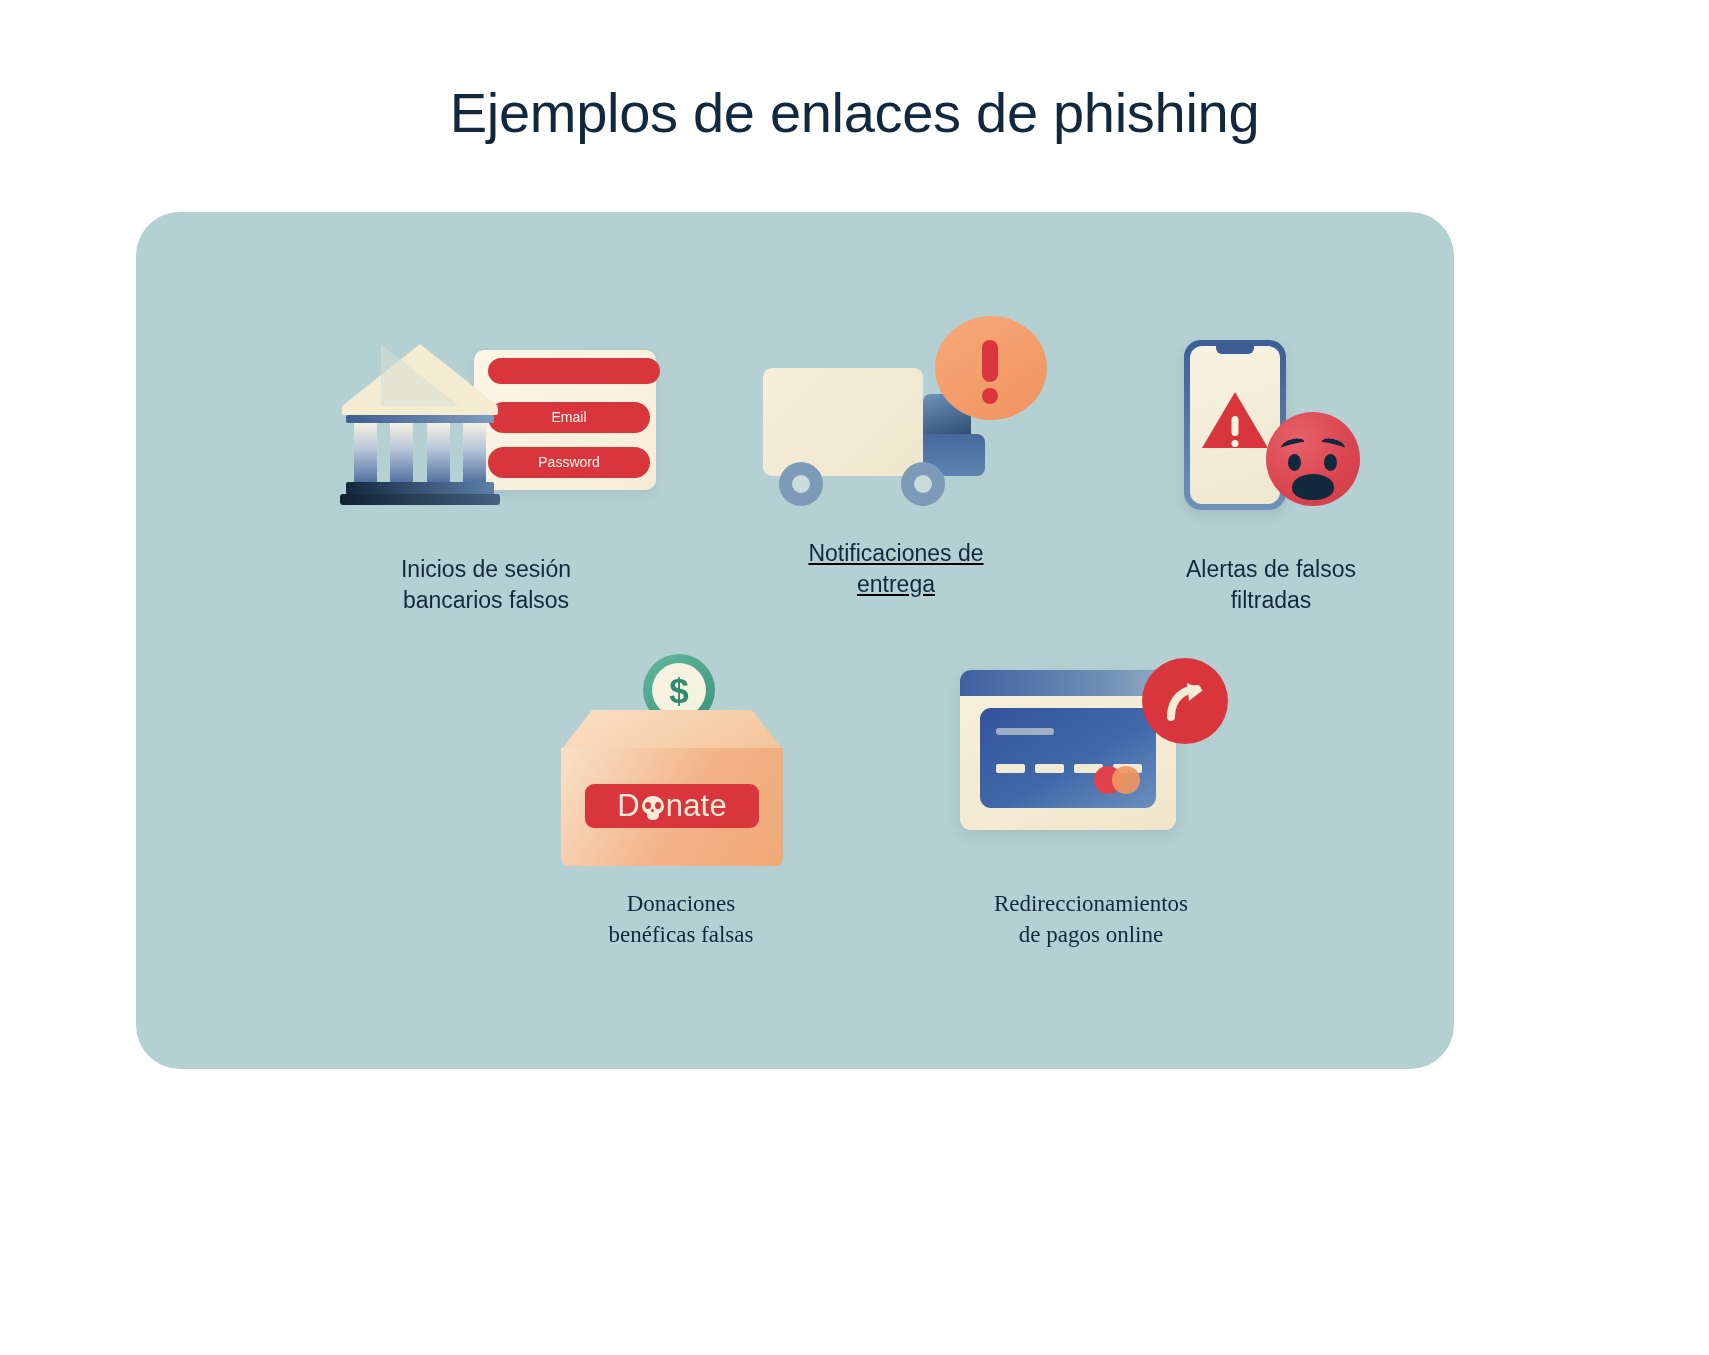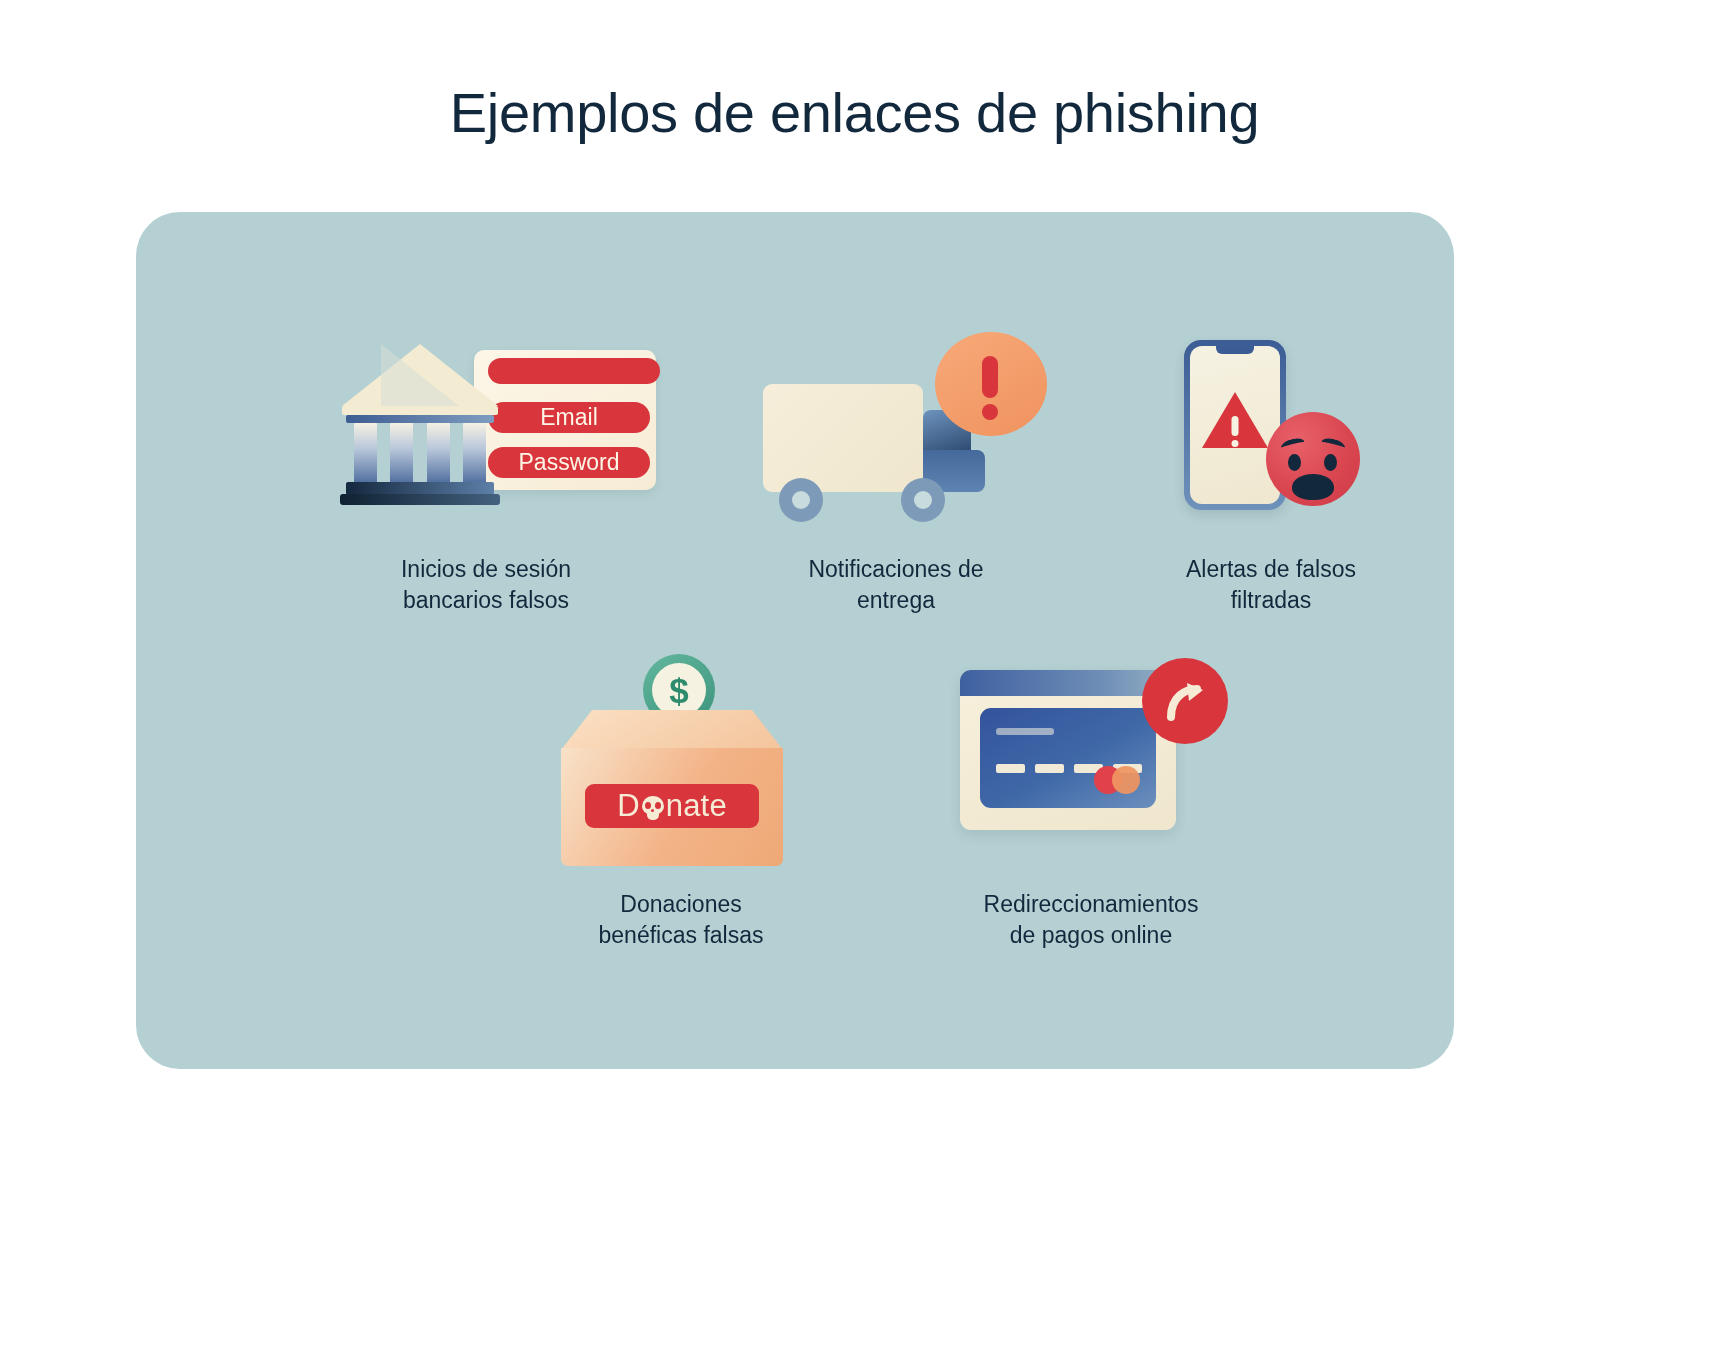--- a/index.html
+++ b/index.html
@@ -56,49 +56,49 @@
   .card .label {
     font-size: 23px;
     line-height: 1.33;
     color: #12283c;
     font-weight: 400;
     white-space: pre-line;
   }
 
   
   .card-bank     { left: 150px;  top: 120px; width: 400px; }
-  .card-delivery { left: 570px;  top: 120px; width: 380px; }
+  .card-delivery { left: 570px;  top: 104px; width: 380px; text-decoration: underline; }
   .card-alert    { left: 950px;  top: 120px; width: 370px; }
   
   .card-donate   { left: 345px;  top: 440px; width: 400px; }
   .card-payment  { left: 745px;  top: 440px; width: 420px; }
 
   .card-bank .label,
   .card-delivery .label,
   .card-alert .label { margin-top: 22px; }
   .card-donate .label,
-  .card-payment .label { margin-top: 22px; }
+  .card-payment .label { margin-top: 22px; font-family: Liberation Serif, serif; }
 
   .card-donate .art,
   .card-payment .art { height: 215px; }
 
   
   .bank-wrap { position: absolute; left: 50%; top: 0; transform: translateX(-50%);
                width: 340px; height: 175px; }
   
   .login-card {
     position: absolute; left: 158px; top: 18px;
     width: 182px; height: 140px;
     background: linear-gradient(150deg,#fdf6e7 0%,#f6ecd6 100%);
     border-radius: 10px;
     box-shadow: 0 4px 10px rgba(18,40,60,.08);
   }
   .login-bar {
     position: absolute; background: #d8353c; border-radius: 16px;
-    color: #fdf6e7; font-size: 23px; line-height: 30px; text-align: center;
+    color: #fdf6e7; font-size: 14px; line-height: 30px; text-align: center;
     font-weight: 400;
   }
   .login-bar.top    { left: 14px; top: 8px;  width: 172px; height: 26px; border-radius: 13px; }
   .login-bar.email  { left: 14px; top: 52px; width: 162px; height: 31px; line-height: 31px; }
   .login-bar.pass   { left: 14px; top: 97px; width: 162px; height: 31px; line-height: 31px; }
 
   
   .bank { position: absolute; left: 24px; top: 4px; width: 160px; height: 160px; }
   .bank .roof {
     position: absolute; left: 50%; top: 8px; transform: translateX(-50%);

